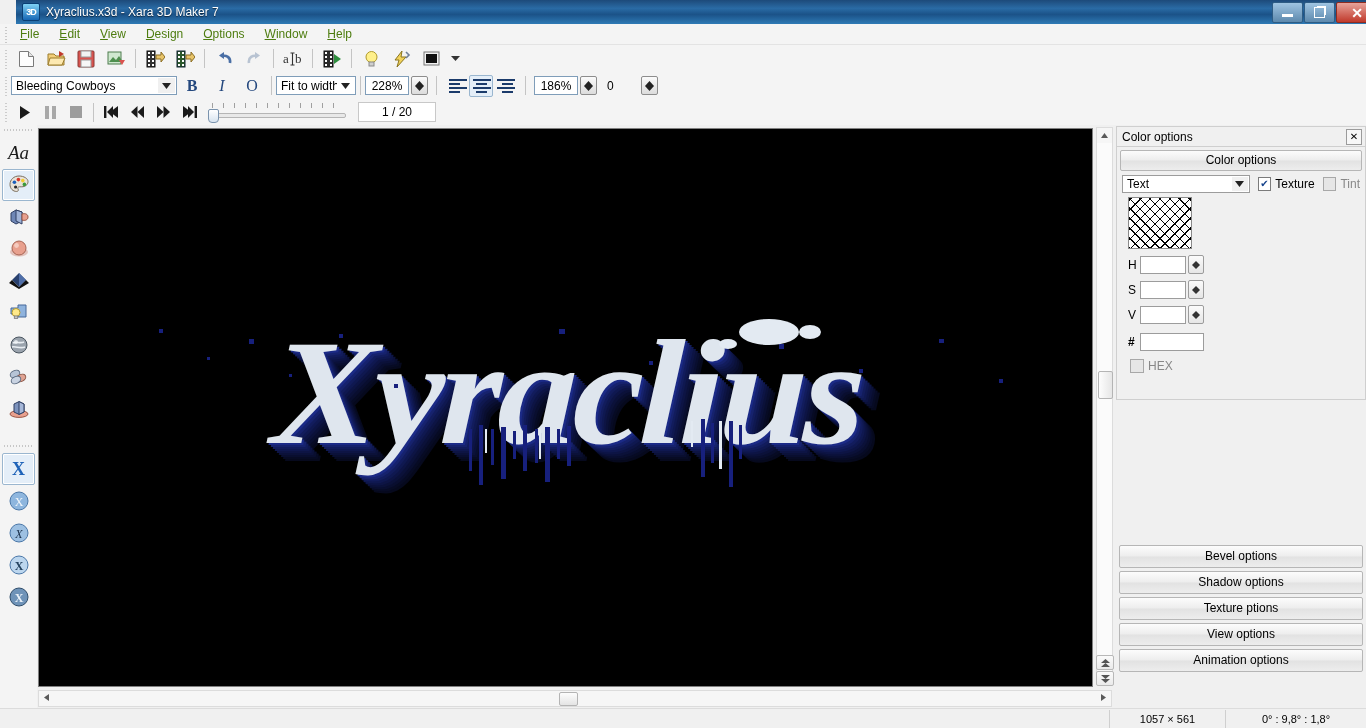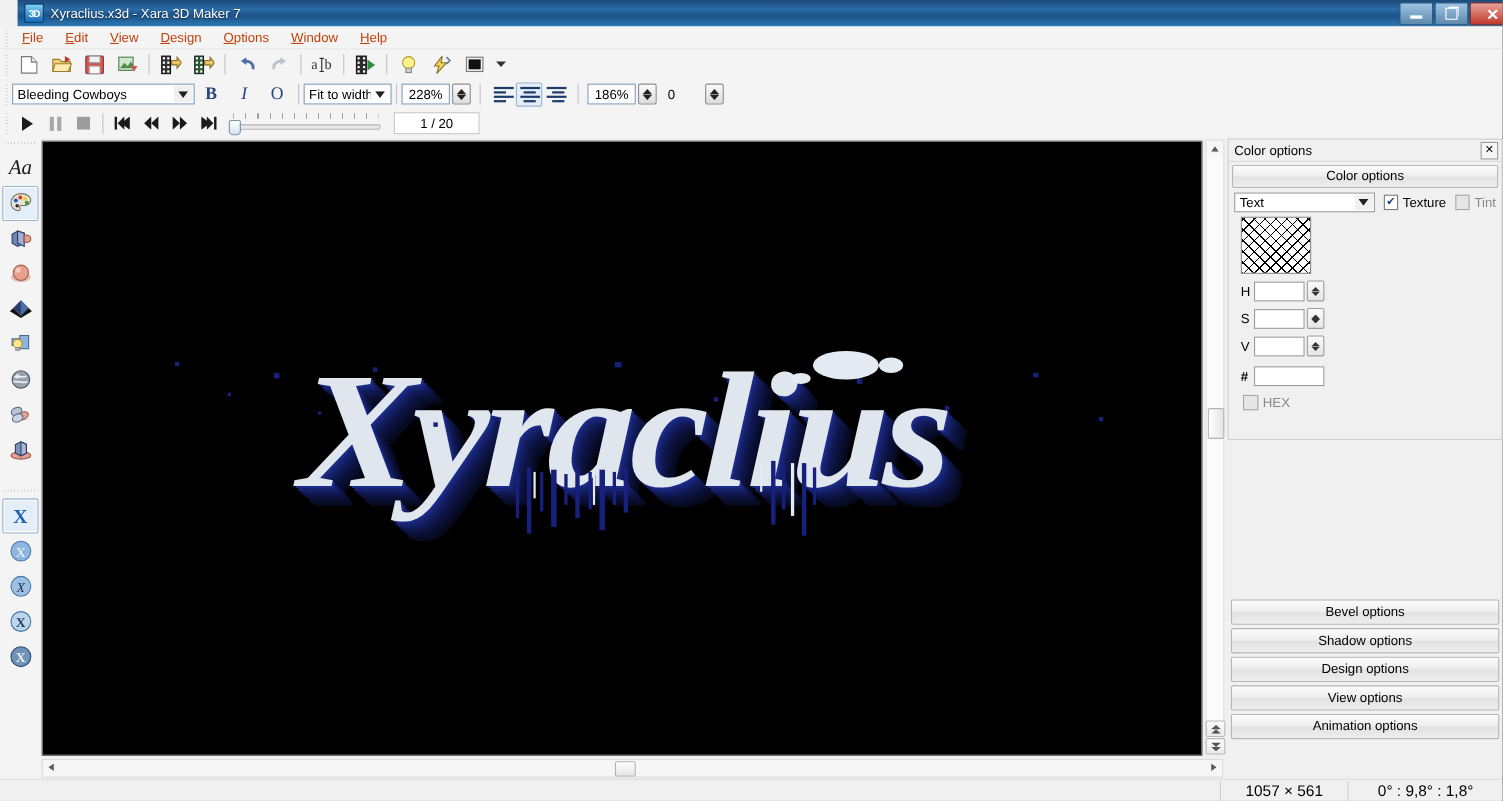--- a/index.html
+++ b/index.html
@@ -46,21 +46,21 @@
 
   
   .menubar{
     position:absolute;left:0;top:24px;width:1366px;height:20px;
     background:#f4f4f4;display:flex;align-items:center;
     border-bottom:1px solid #e3e3e3;
   }
   .menubar .grip{width:8px;height:18px;margin-left:2px;
     background-image:repeating-linear-gradient(to bottom,#c8c8c8 0 1px,transparent 1px 3px);
     background-size:2px 3px;background-repeat:repeat-y;background-position:3px 2px;}
-  .menu-item{padding:2px 10px;font-size:12px;color:#c2410c;cursor:default;}
+  .menu-item{padding:2px 10px;font-size:12px;color:#4d7c0f;cursor:default;}
   .menu-item u{text-decoration:underline;}
 
   
   .toolbar1{
     position:absolute;left:0;top:45px;width:1366px;height:27px;
     background:#f4f4f4;display:flex;align-items:center;
   }
   .toolbar2{
     position:absolute;left:0;top:72px;width:1366px;height:27px;
     background:#f4f4f4;display:flex;align-items:center;
@@ -248,21 +248,21 @@
   .hexfield{width:62px;height:16px;background:#fff;border:1px solid #9c9c9c;}
 
   
   .statusbar{
     position:absolute;left:0;top:708px;width:1366px;height:20px;
     background:#f0f0f0;border-top:1px solid #dcdcdc;
     display:flex;align-items:center;justify-content:flex-end;
   }
   .st-cell{
     height:18px;display:flex;align-items:center;justify-content:center;
-    font-size:14px;border-left:1px solid #cfcfcf;padding:0 10px;
+    font-size:11px;border-left:1px solid #cfcfcf;padding:0 10px;
   }
 
   
   .fontcombo{
     position:relative;width:166px;height:19px;background:#fff;border:1px solid #7f9db9;
     display:flex;align-items:center;padding-left:4px;font-size:12px;box-sizing:border-box;
   }
   .fontcombo .arrow{position:absolute;right:1px;top:1px;width:17px;height:15px;
     background:#f0f0f0;display:flex;align-items:center;justify-content:center;font-size:7px;}
   .fitcombo{
@@ -877,21 +877,21 @@
             <span class="chk dis" style="margin-left:2px"></span>
             <span class="lbl dis">HEX</span>
           </div>
         </div>
       </div>
     </div>
 
     <div style="position:absolute;left:0;top:416px;width:250px;padding:3px;box-sizing:border-box">
       <div class="secbtn" style="height:23px;line-height:21px">Bevel options</div>
       <div class="secbtn" style="height:23px;line-height:21px">Shadow options</div>
-      <div class="secbtn" style="height:23px;line-height:21px">Design options</div>
+      <div class="secbtn" style="height:23px;line-height:21px">Texture ptions</div>
       <div class="secbtn" style="height:23px;line-height:21px">View options</div>
       <div class="secbtn" style="height:23px;line-height:21px">Animation options</div>
     </div>
   </div>
 
   <div class="statusbar">
     <div class="st-cell" style="width:95px">1057 × 561</div>
     <div class="st-cell" style="width:120px">0° : 9,8° : 1,8°</div>
   </div>
 

